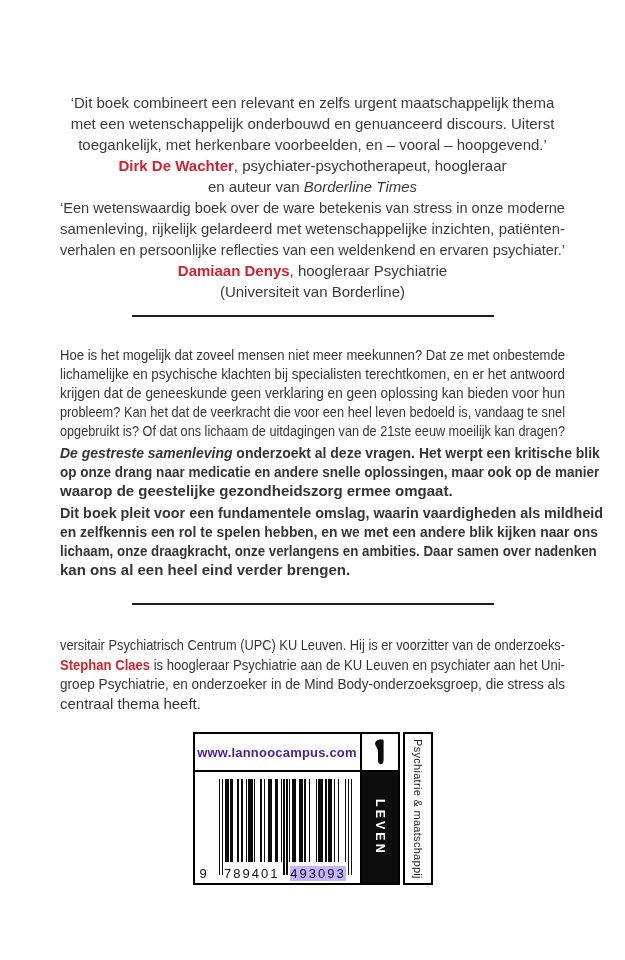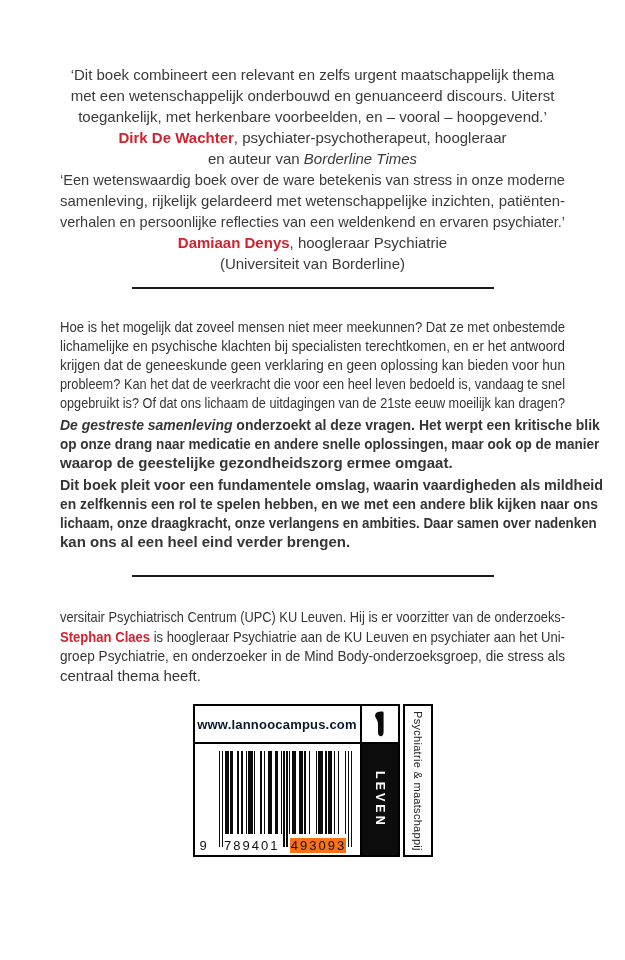--- a/index.html
+++ b/index.html
@@ -1,19 +1,19 @@
 <!DOCTYPE html>
 <html style="--accent: #d02330;"><head>
 <meta charset="utf-8">
 <style>
   html,body { margin:0; padding:0; background:#ffffff; }
   .page {
     position:relative; width:625px; height:960px; background:#ffffff;
     font-family:"Liberation Sans", sans-serif; color:#333333;
-    box-sizing:border-box; padding-top:64px; overflow:hidden;
+    box-sizing:border-box; padding-top:92px; overflow:hidden;
   }
   .content { margin:0 60px; }
 
   .block { display:block; }
   .quote { font-size:15px; line-height:21px; text-align:center; color:#3a3a3a; }
   .quote2 { margin-top:0; }
 
   .divider { border:0; height:2px; background:#1a1a1a; width:362px; margin:0 auto; }
   .divider-top { margin-top:13px; margin-bottom:28px; }
   .divider-bio { margin-top:24px; margin-bottom:30px; }
@@ -29,29 +29,29 @@
   .seg-i { font-style:italic; }
 
   .barcode-row { margin-top:19px; display:flex; justify-content:center; align-items:stretch; gap:3px; height:153px; }
   .bc-main {
     width:207px; box-sizing:border-box; border:2px solid #000; background:#fff;
     display:grid; grid-template-columns:1fr 36px; grid-template-rows:38px 1fr;
   }
   .bc-url {
     border-right:2px solid #000; border-bottom:2px solid #000;
     display:flex; align-items:center; justify-content:center;
-    font-weight:bold; font-size:13px; color:#0f172a; letter-spacing:0.2px;
+    font-weight:bold; font-size:13px; color:#4c1d95; letter-spacing:0.2px;
   }
   .bc-logo { border-bottom:2px solid #000; display:flex; align-items:center; justify-content:center; background:#fff; }
   .bc-bars { border-right:2px solid #000; position:relative; background:#fff; }
   #ean-svg { position:absolute; left:24px; top:7px; width:133px; height:96px; shape-rendering:crispEdges; fill:#0b0b0b; }
   .bc-digits { position:absolute; left:24px; right:8px; bottom:2px; height:15px; font-size:13px; color:#101010; }
   .bc-digit-first { position:absolute; left:-19px; bottom:0; }
   .bc-group1 { position:absolute; left:4%; width:42%; bottom:0; text-align:center; letter-spacing:2px; background:#fff; }
-  .bc-group2 { position:absolute; left:54%; width:42%; bottom:0; text-align:right; letter-spacing:2px; background:#f97316; }
+  .bc-group2 { position:absolute; left:54%; width:42%; bottom:0; text-align:left; letter-spacing:2px; background:#c4b5fd; }
   .bc-strip { background:#0d0d0d; display:flex; align-items:center; justify-content:center; }
   .vert { writing-mode:vertical-rl; }
   .bc-strip .vert { color:#ffffff; font-size:12.5px; font-weight:bold; letter-spacing:3px; }
   .bc-side {
     width:30px; box-sizing:border-box; border:2px solid #000; background:#fff;
     display:flex; align-items:center; justify-content:center;
   }
   .bc-side .vert { font-size:11px; color:#222222; letter-spacing:0.3px; }
 </style>
 </head>

